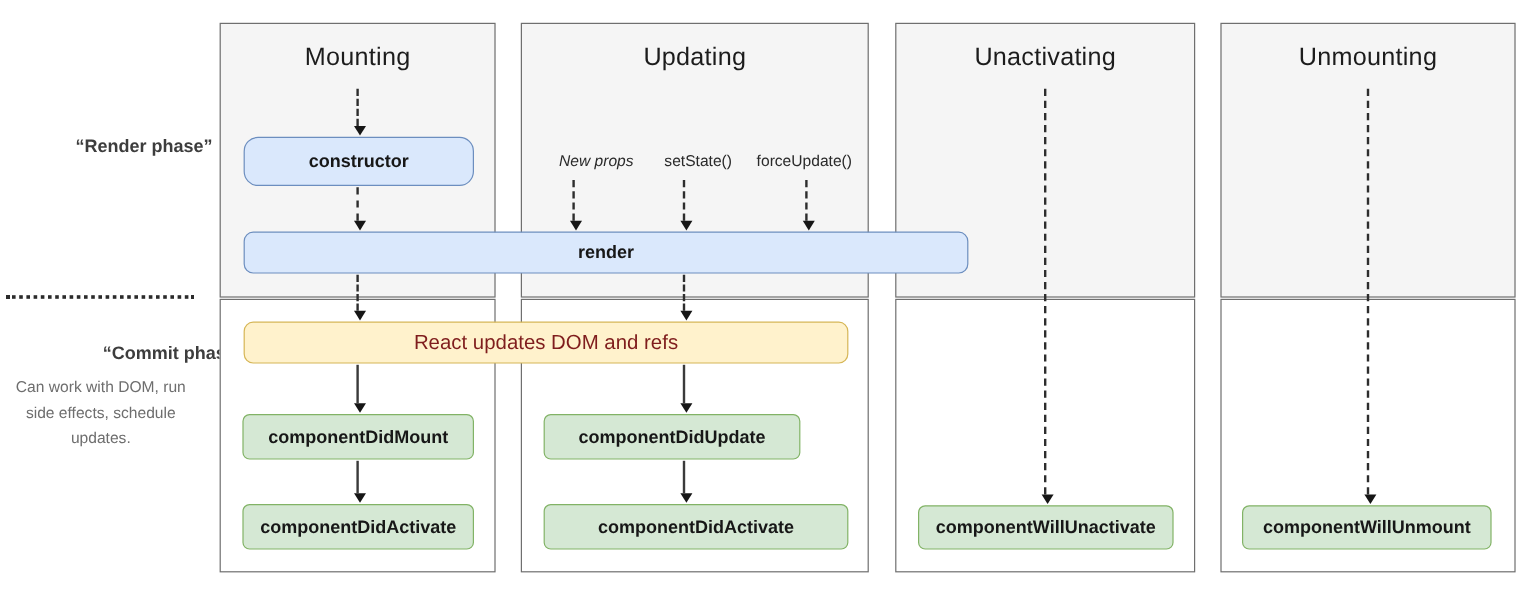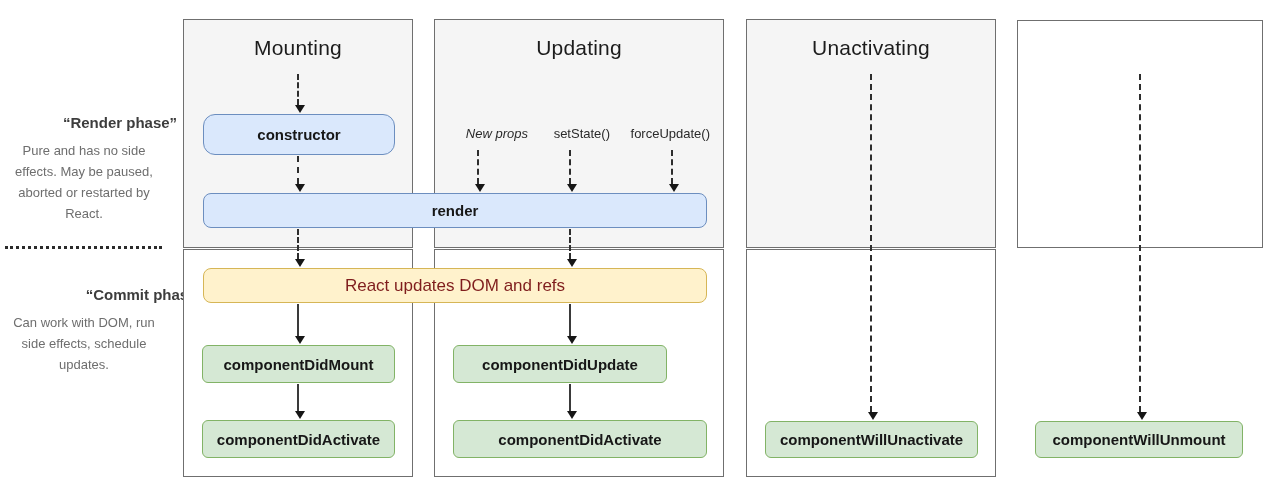--- a/index.html
+++ b/index.html
@@ -62,21 +62,20 @@
     border-left:5px solid transparent; border-right:5px solid transparent;
     border-top:8px solid #161616;
   }
 </style>
 </head>
 <body>
 
 <div class="canvas">
 
   <h3 class="side-title" style="top:114px;">“Render phase”</h3>
-  <p class="side-desc" style="top:140px;">Pure and has no side effects. May be paused, aborted or restarted by React.</p>
   <div class="phase-divider"></div>
   <h3 class="side-title" style="top:286px;text-align:right;">“Commit phase”</h3>
   <p class="side-desc" style="top:312px;">Can work with DOM, run side effects, schedule updates.</p>
 
   <section class="column" style="left:183px; width:230px;">
     <div class="zone render">
       <h2 class="col-title">Mounting</h2>
     </div>
     <div class="zone commit"></div>
   </section>
@@ -89,20 +88,23 @@
   </section>
 
   <section class="column" style="left:746px; width:250px;">
     <div class="zone render">
       <h2 class="col-title">Unactivating</h2>
     </div>
     <div class="zone commit"></div>
   </section>
 
   <section class="column" style="left:1017px; width:246px;">
+    <div class="zone render">
+      <h2 class="col-title">Unmounting</h2>
+    </div>
     <div class="zone commit"></div>
   </section>
 
   <span class="trigger italic" style="left:448px; width:80px;">New props</span>
   <span class="trigger" style="left:530px; width:80px;">setState()</span>
   <span class="trigger" style="left:618px; width:92px;">forceUpdate()</span>
 
   <div class="arrow dashed" style="left:297px; top:74px;  height:31px;">
       <i class="head"></i>
     </div>
@@ -140,21 +142,21 @@
     </div>
 
   <div class="arrow dashed" style="left:870px;  top:74px; height:338px;">
       <i class="head"></i>
     </div>
   <div class="arrow dashed" style="left:1139px; top:74px; height:338px;">
       <i class="head"></i>
     </div>
 
   <div class="box blue" style="left:203px; top:114px; width:192px; height:41px;border-radius:12px;">constructor</div>
-  <div class="box blue" style="left:203px; top:193px; width:504px; height:35px;">render</div>
+  <div class="box blue" style="left:203px; top:193px; width:604px; height:35px;">render</div>
   <div class="box yellow" style="left:203px; top:268px; width:504px; height:35px;">React updates DOM and refs</div>
   <div class="box green" style="left:202px; top:345px; width:193px; height:38px;">componentDidMount</div>
   <div class="box green" style="left:202px; top:420px; width:193px; height:38px;">componentDidActivate</div>
   <div class="box green" style="left:453px; top:345px; width:214px; height:38px;">componentDidUpdate</div>
   <div class="box green" style="left:453px; top:420px; width:254px; height:38px;">componentDidActivate</div>
   <div class="box green" style="left:765px; top:421px; width:213px; height:37px;">componentWillUnactivate</div>
   <div class="box green" style="left:1035px; top:421px; width:208px; height:37px;">componentWillUnmount</div>
 
 </div>
 

